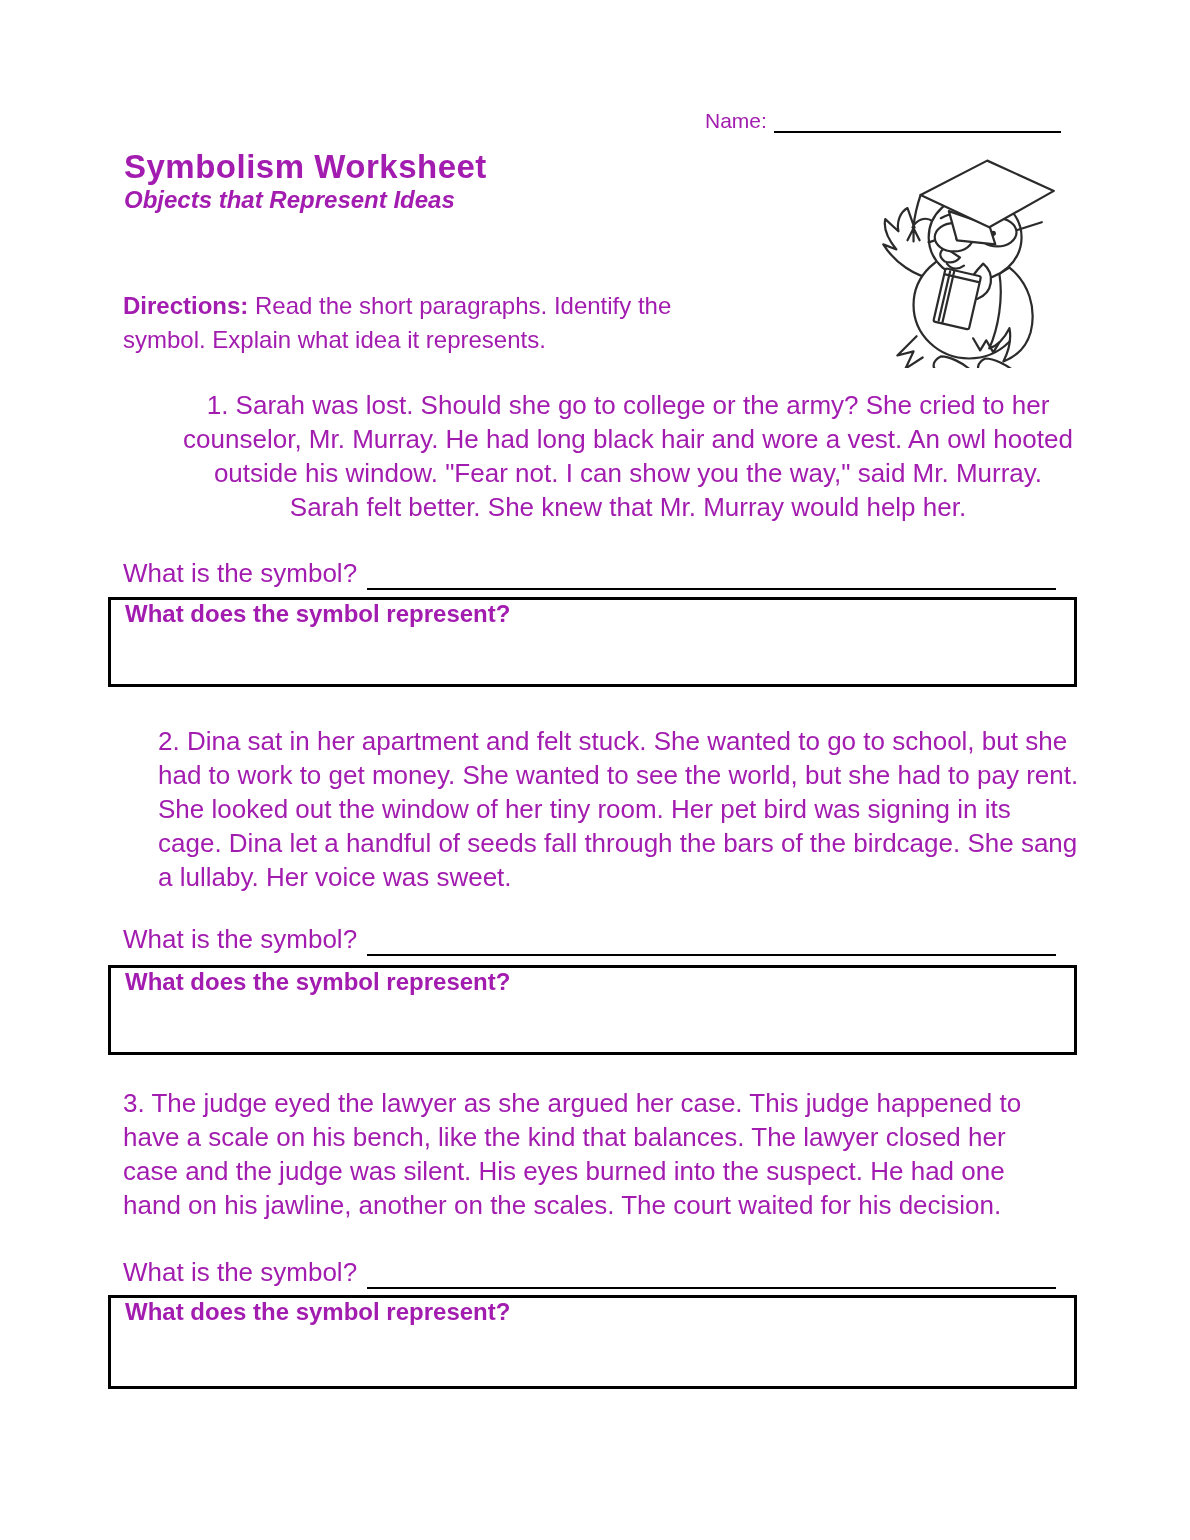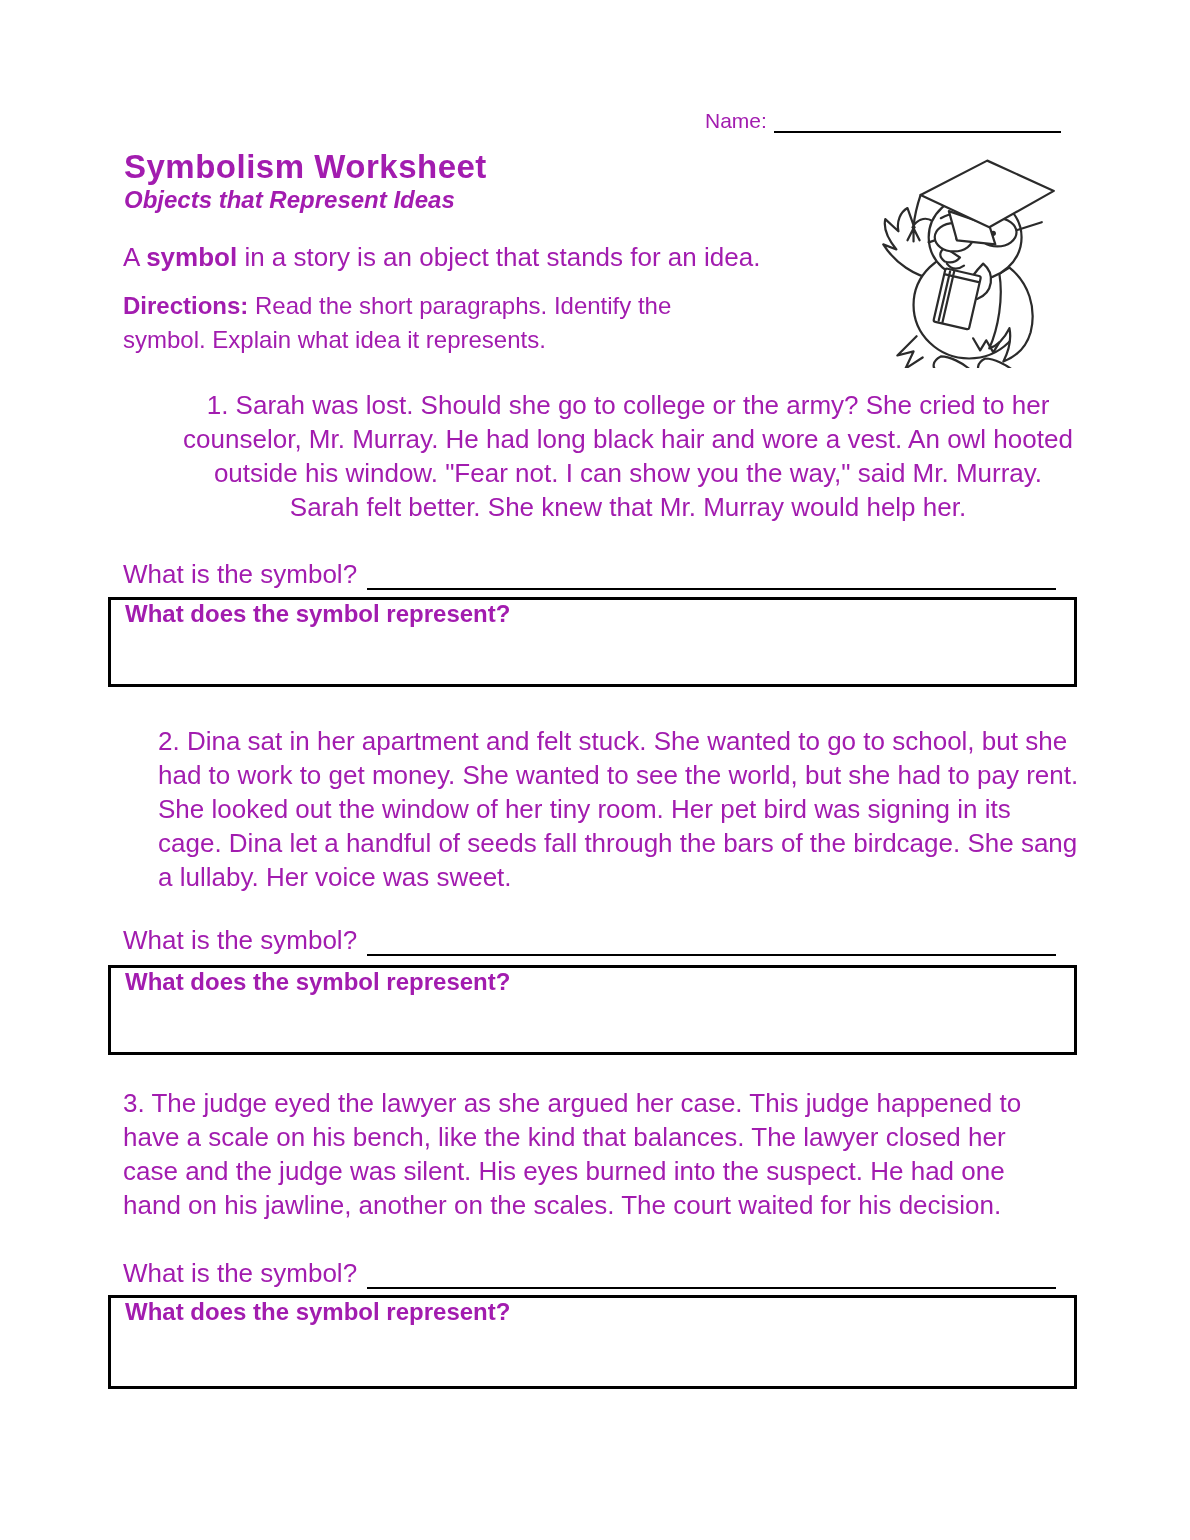--- a/index.html
+++ b/index.html
@@ -9,21 +9,21 @@
   }
   .name-row{position:absolute;left:705px;top:108px;width:356px;display:flex;align-items:flex-end;gap:7px;font-size:21px;}
   .name-label{flex:none;}
   .name-line{flex:1;height:23px;border-bottom:2px solid #000;}
   .title{position:absolute;left:124px;top:148px;margin:0;font-size:33px;font-weight:bold;letter-spacing:0.5px;}
   .subtitle{position:absolute;left:124px;top:186px;margin:0;font-size:24px;font-weight:bold;font-style:italic;}
   .intro{position:absolute;left:123px;top:240px;margin:0;font-size:26px;line-height:34px;white-space:pre-line;width:760px;}
   .directions{position:absolute;left:123px;top:289px;margin:0;font-size:24px;line-height:34px;white-space:pre-line;width:700px;}
   .para{position:absolute;left:123px;margin:0;font-size:26px;line-height:34px;white-space:pre-line;width:1010px;}
   #para1{top:388px;text-align:center;} #para2{top:724px;margin-left:35px;} #para3{top:1086px;}
-  .qrow{position:absolute;left:123px;width:933px;display:flex;align-items:center;gap:10px;font-size:26px;}
+  .qrow{position:absolute;left:123px;width:933px;display:flex;align-items:flex-start;gap:10px;font-size:26px;}
   #q1{top:558px;} #q2{top:924px;} #q3{top:1257px;}
   .q-label{flex:none;}
   .answer-line{flex:1;height:30px;border-bottom:2px solid #000;}
   .abox{position:absolute;left:108px;width:969px;border:3px solid #000;box-sizing:border-box;background:#fff;}
   #box1{top:597px;height:90px;} #box2{top:965px;height:90px;} #box3{top:1295px;height:94px;}
   .abox-label{display:block;padding:0 0 0 14px;font-size:24px;font-weight:bold;}
   .owl{position:absolute;left:856px;top:140px;width:212px;height:228px;}
   .owl svg{width:100%;height:100%;}
 </style>
 </head>
@@ -76,21 +76,20 @@
       <path d="M57,87 L51,99 M57,87 L57,100 M57,87 L63,99" fill="none"></path>
 
       <path d="M126,122 C138,132 136,151 120,157 C112,159 106,153 108,147 C112,139 118,130 126,122 Z" fill="#fff"></path>
       <g transform="rotate(13 100 158)">
         <rect x="82" y="130" width="36" height="54" rx="2" fill="#fff"></rect>
         <path d="M87,132 L87,182 M91,131 L91,183 M83,136 L117,136" fill="none"></path>
       </g>
     </svg>
   </div>
 
-  <p class="intro"><span>A </span><b>symbol</b><span> in a story is an object that stands for an idea.</span></p>
 
   <p class="directions"><b>Directions:</b><span> Read the short paragraphs. Identify the
 symbol. Explain what idea it represents.</span></p>
 
   <p class="para" id="para1">1. Sarah was lost. Should she go to college or the army? She cried to her
 counselor, Mr. Murray. He had long black hair and wore a vest. An owl hooted
 outside his window. "Fear not. I can show you the way," said Mr. Murray.
 Sarah felt better. She knew that Mr. Murray would help her.</p>
   <div class="qrow" id="q1">
     <span class="q-label">What is the symbol?</span>

